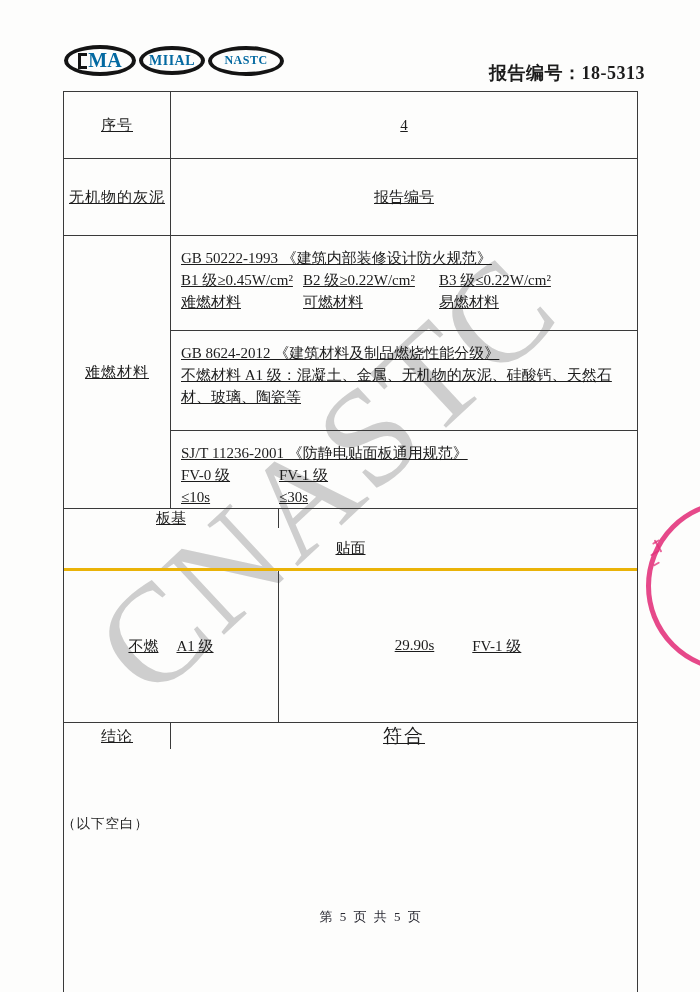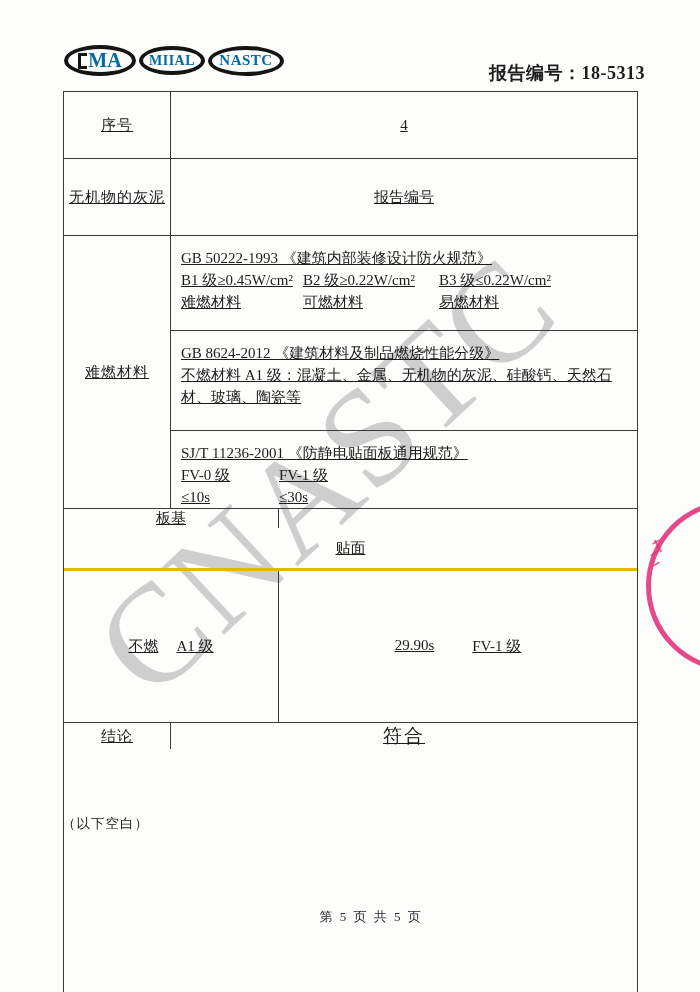--- a/index.html
+++ b/index.html
@@ -31,21 +31,21 @@
     display:flex; align-items:center; justify-content:center;
     font-weight:bold; font-family:"Liberation Serif",serif;
     color:#0369a1; background:transparent;
   }
   .logo-1 { width:72px; height:31px; font-size:20px; letter-spacing:0px; }
   .logo-1 .bracket {
     display:inline-block; width:9px; height:16px;
     border:3.5px solid #141414; border-right:none; margin-right:1px;
   }
   .logo-2 { width:66px; height:29px; font-size:14px; margin-left:3px; letter-spacing:0.5px; }
-  .logo-3 { width:76px; height:30px; font-size:15px; margin-left:3px; letter-spacing:0.5px; }
+  .logo-3 { width:76px; height:30px; font-size:12px; margin-left:3px; letter-spacing:0.5px; }
 
   .report-no {
     position:absolute; top:61px; right:55px; z-index:2;
     font-size:18px; font-weight:bold; letter-spacing:0.5px;
   }
 
   
   .tbl {
     position:absolute; left:63px; top:91px; width:575px; height:920px;
     border:1.5px solid #3a3a3a; z-index:2; background:transparent;

